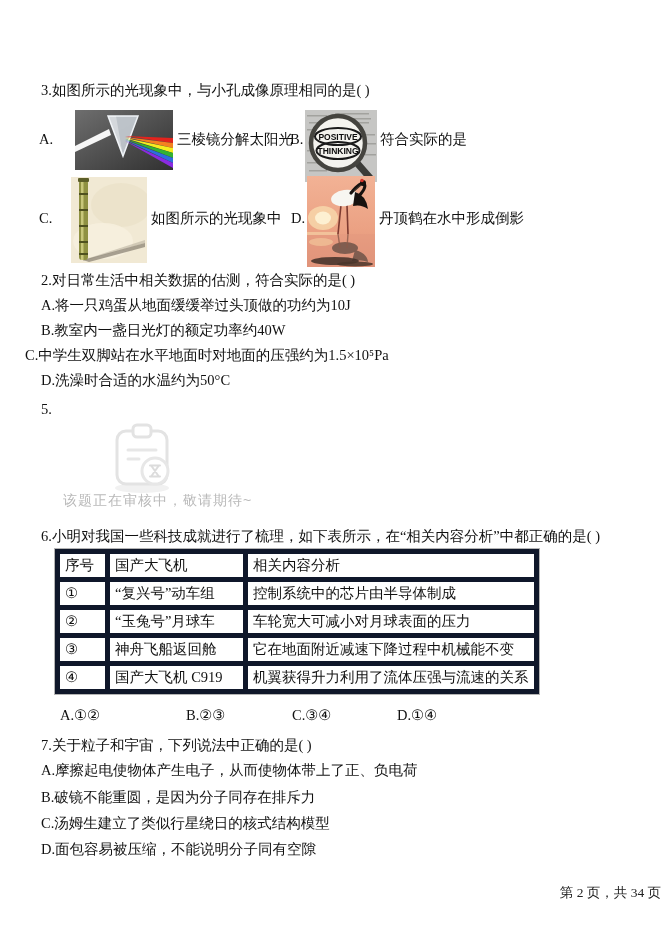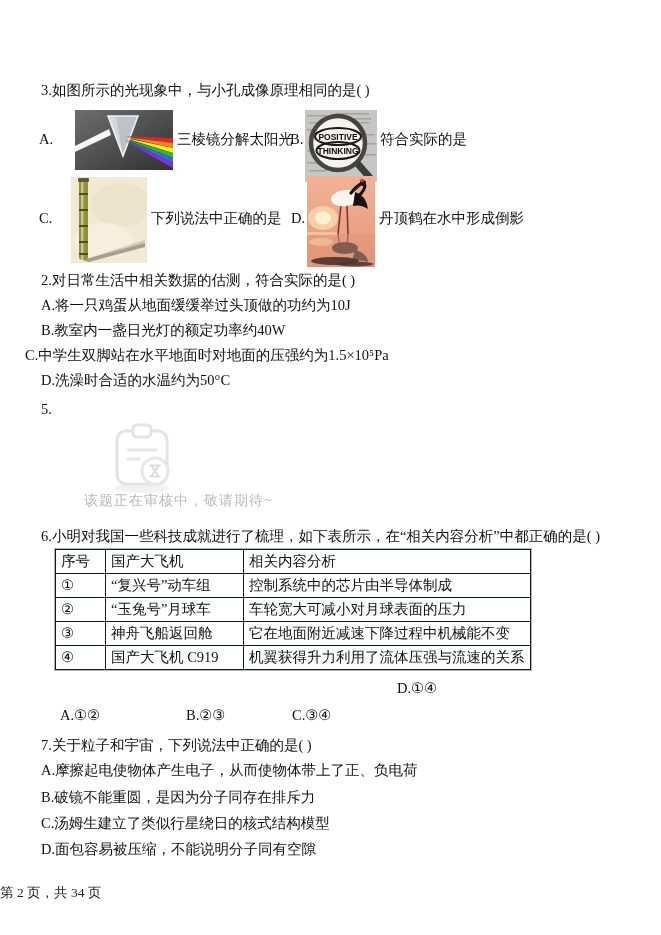--- a/index.html
+++ b/index.html
@@ -15,40 +15,39 @@
   }
   .t{position:absolute;white-space:nowrap;line-height:1.25;}
   .img{position:absolute;display:block;}
   .q6-table{
     position:absolute;left:55px;top:549px;
     border-collapse:collapse;
     outline:1px solid #b4b4b4;
     font-size:14.5px;
   }
   .q6-table th,.q6-table td{
-    border:1px solid #0f172a;
+    border:5px solid #0f172a;
     font-weight:normal;
     text-align:left;
     vertical-align:middle;
     padding:0 5px;
     height:23px;
     white-space:nowrap;
     line-height:1.1;
     font-family:Liberation Serif, serif;
   }
   .placeholder-text{
     font-family:"Liberation Sans","DejaVu Sans",sans-serif;
     font-size:14px;
     color:#b9b9b9;
     letter-spacing:1px;
-    margin-left:21px;
   }
   .footer{
     position:absolute;left:0;right:0;top:884px;
-    text-align:left;font-size:13.5px;color:#222;
+    text-align:right;font-size:13.5px;color:#222;
   }
 </style>
 </head>
 <body>
 
 <div class="page">
 
   <div class="t" style="left:41px;top:81px">3.如图所示的光现象中，与小孔成像原理相同的是(  )</div>
 
   <span class="t" style="left:39px;top:130px">A.</span>
@@ -107,21 +106,21 @@
     <polygon points="12,83 74,66 74,70 18,85" fill="#867e6f" opacity="0.7"></polygon>
     <rect x="8" y="3" width="9" height="80" rx="3" fill="#8f9142"></rect>
     <rect x="10" y="3" width="2.5" height="80" fill="#d6d488" opacity="0.8"></rect>
     <rect x="7" y="1" width="11" height="4" rx="1" fill="#5c5e28"></rect>
     <rect x="8" y="16" width="9" height="2" fill="#4f511f"></rect>
     <rect x="8" y="32" width="9" height="2" fill="#4f511f"></rect>
     <rect x="8" y="48" width="9" height="2" fill="#4f511f"></rect>
     <rect x="8" y="64" width="9" height="2" fill="#4f511f"></rect>
     <rect x="8" y="76" width="9" height="2" fill="#4f511f"></rect>
   </svg>
-  <span class="t" style="left:151px;top:209px">下列说法中正确的是</span>
+  <span class="t" style="left:151px;top:209px">如图所示的光现象中</span>
 
   <span class="t" style="left:291px;top:209px">D.</span>
   <svg class="img" style="left:307px;top:176px" width="68" height="91" viewBox="0 0 68 91">
     <defs>
       <linearGradient id="dbg" x1="0" y1="0" x2="0" y2="1">
         <stop offset="0" stop-color="#f2b295"></stop>
           <stop offset="0.6" stop-color="#eba183"></stop>
           <stop offset="1" stop-color="#dd9078"></stop>
       </linearGradient>
     </defs>
@@ -198,21 +197,21 @@
       <tr>
         <td>④</td>
         <td>国产大飞机 C919</td>
         <td>机翼获得升力利用了流体压强与流速的关系</td>
       </tr>
     </tbody>
   </table>
   <span class="t" style="left:60px;top:706px">A.①②</span>
   <span class="t" style="left:186px;top:706px">B.②③</span>
   <span class="t" style="left:292px;top:706px">C.③④</span>
-  <span class="t" style="left:397px;top:679px">D.①④</span>
+  <span class="t" style="left:397px;top:706px">D.①④</span>
 
   <div class="t" style="left:41px;top:736px">7.关于粒子和宇宙，下列说法中正确的是(  )</div>
   <div class="t" style="left:41px;top:761px">A.摩擦起电使物体产生电子，从而使物体带上了正、负电荷</div>
   <div class="t" style="left:41px;top:788px">B.破镜不能重圆，是因为分子同存在排斥力</div>
   <div class="t" style="left:41px;top:814px">C.汤姆生建立了类似行星绕日的核式结构模型</div>
   <div class="t" style="left:41px;top:840px">D.面包容易被压缩，不能说明分子同有空隙</div>
 
   <div class="footer">第 2 页，共 34 页</div>
 
 </div>

